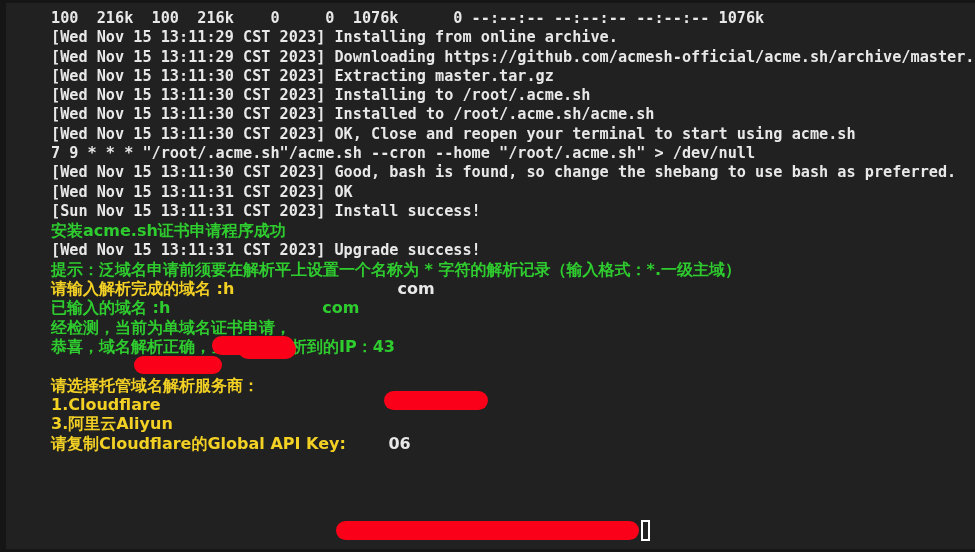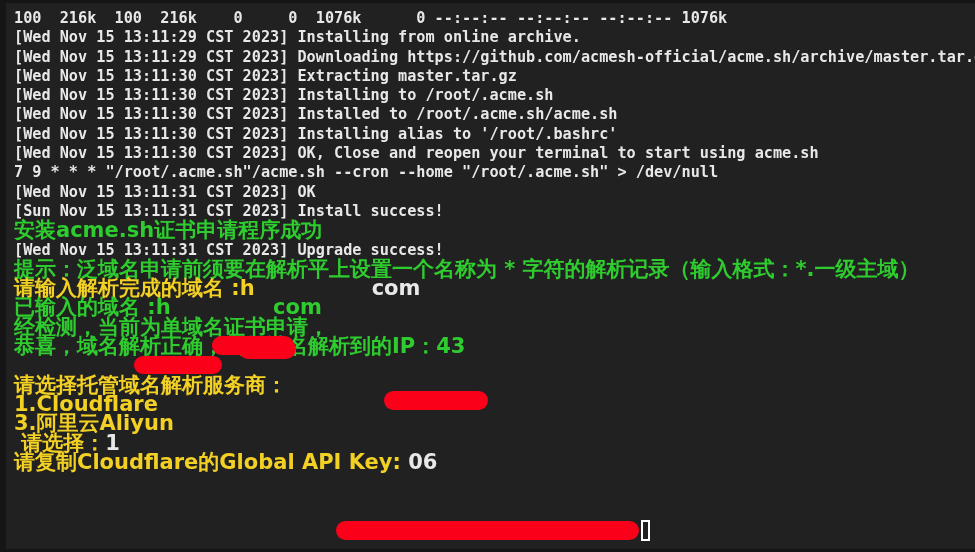--- a/index.html
+++ b/index.html
@@ -32,28 +32,28 @@
     box-sizing: border-box;
   }
   .line {
     height: 19.3px;
     line-height: 19.3px;
     font-size: 15.2px;
     white-space: pre;
     letter-spacing: 0px;
     position: relative;
   }
-  .seg { white-space: pre; }
+  .seg { white-space: pre; margin-left: 37px; }
   .c-white  { color: #e8e8e8; }
   .c-green  { color: #2ecc2e; }
   .c-yellow { color: #f2d024; }
   .cjk {
     font-family: "DejaVu Sans", "Liberation Sans", sans-serif;
     font-weight: bold;
-    font-size: 21px;
+    font-size: 16px;
   }
   .mono-b {
     font-weight: bold;
   }
   
   .redaction {
     position: absolute;
     background: #fa0019;
     border-radius: 14px;
     pointer-events: none;
@@ -70,37 +70,36 @@
 
 <div id="terminal-window">
   <div id="terminal-screen">
 
   <div class="line"><span class="seg c-white mono-b">100  216k  100  216k    0     0  1076k      0 --:--:-- --:--:-- --:--:-- 1076k</span></div>
       <div class="line"><span class="seg c-white mono-b">[Wed Nov 15 13:11:29 CST 2023] Installing from online archive.</span></div>
       <div class="line"><span class="seg c-white mono-b">[Wed Nov 15 13:11:29 CST 2023] Downloading https://github.com/acmesh-official/acme.sh/archive/master.tar.gz</span></div>
       <div class="line"><span class="seg c-white mono-b">[Wed Nov 15 13:11:30 CST 2023] Extracting master.tar.gz</span></div>
       <div class="line"><span class="seg c-white mono-b">[Wed Nov 15 13:11:30 CST 2023] Installing to /root/.acme.sh</span></div>
       <div class="line"><span class="seg c-white mono-b">[Wed Nov 15 13:11:30 CST 2023] Installed to /root/.acme.sh/acme.sh</span></div>
-      <div class="line"><span class="seg c-white mono-b">[Wed Nov 15 13:11:30 CST 2023] Installing alias to '/root/.bashrc'</span></div>
       <div class="line"><span class="seg c-white mono-b">[Wed Nov 15 13:11:30 CST 2023] OK, Close and reopen your terminal to start using acme.sh</span></div>
       <div class="line"><span class="seg c-white mono-b">7 9 * * * "/root/.acme.sh"/acme.sh --cron --home "/root/.acme.sh" &gt; /dev/null</span></div>
+      <div class="line"><span class="seg c-white mono-b">[Wed Nov 15 13:11:30 CST 2023] Good, bash is found, so change the shebang to use bash as preferred.</span></div>
       <div class="line"><span class="seg c-white mono-b">[Wed Nov 15 13:11:31 CST 2023] OK</span></div>
       <div class="line"><span class="seg c-white mono-b">[Sun Nov 15 13:11:31 CST 2023] Install success!</span></div>
       <div class="line"><span class="seg c-green cjk">安装acme.sh证书申请程序成功</span></div>
       <div class="line"><span class="seg c-white mono-b">[Wed Nov 15 13:11:31 CST 2023] Upgrade success!</span></div>
       <div class="line"><span class="seg c-green cjk">提示：泛域名申请前须要在解析平上设置一个名称为 * 字符的解析记录（输入格式：*.一级主域）</span></div>
       <div class="line"><span class="seg c-yellow cjk">请输入解析完成的域名 :h</span><span class="seg c-white cjk">                </span><span class="seg c-white cjk">com</span></div>
       <div class="line"><span class="seg c-green cjk">已输入的域名 :h</span><span class="seg c-green cjk">              </span><span class="seg c-green cjk">com</span></div>
       <div class="line"><span class="seg c-green cjk">经检测，当前为单域名证书申请，</span></div>
       <div class="line"><span class="seg c-green cjk">恭喜，域名解析正确，当前域名解析到的IP：43</span></div>
       <div class="line"><span class="seg c-white mono-b"> </span></div>
       <div class="line"><span class="seg c-yellow cjk">请选择托管域名解析服务商：</span></div>
       <div class="line"><span class="seg c-yellow cjk">1.Cloudflare</span></div>
       <div class="line"><span class="seg c-yellow cjk">3.阿里云Aliyun</span></div>
-      <div class="line"><span class="seg c-yellow cjk"> 请选择：</span><span class="seg c-white cjk">1</span></div>
       <div class="line"><span class="seg c-yellow cjk">请复制Cloudflare的Global API Key: </span><span class="seg c-white cjk">06</span></div>
     </div>
 <div class="redaction" style="left: 206px; top: 333px; width: 82px; height: 19px; background: rgb(250, 0, 25);"></div>
     <div class="redaction" style="left: 232px; top: 336px; width: 58px; height: 20px; background: rgb(250, 0, 25);"></div>
     <div class="redaction" style="left: 128px; top: 353px; width: 88px; height: 18px; background: rgb(250, 0, 25);"></div>
     <div class="redaction" style="left: 378px; top: 388px; width: 104px; height: 19px; background: rgb(250, 0, 25);"></div>
     <div class="redaction" style="left: 330px; top: 518px; width: 303px; height: 19px; background: rgb(250, 0, 25);"></div>
     <div class="cursor-block" style="left: 635px; top: 517px; width: 9px; height: 21px; border-color: rgb(255, 255, 255);"></div>
   </div>
 

